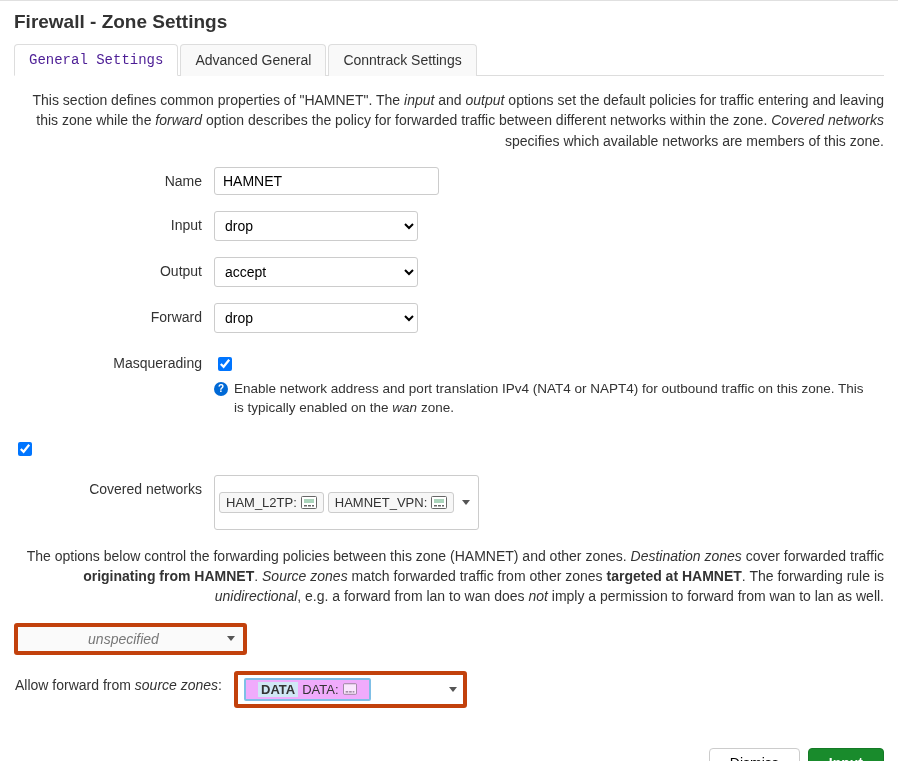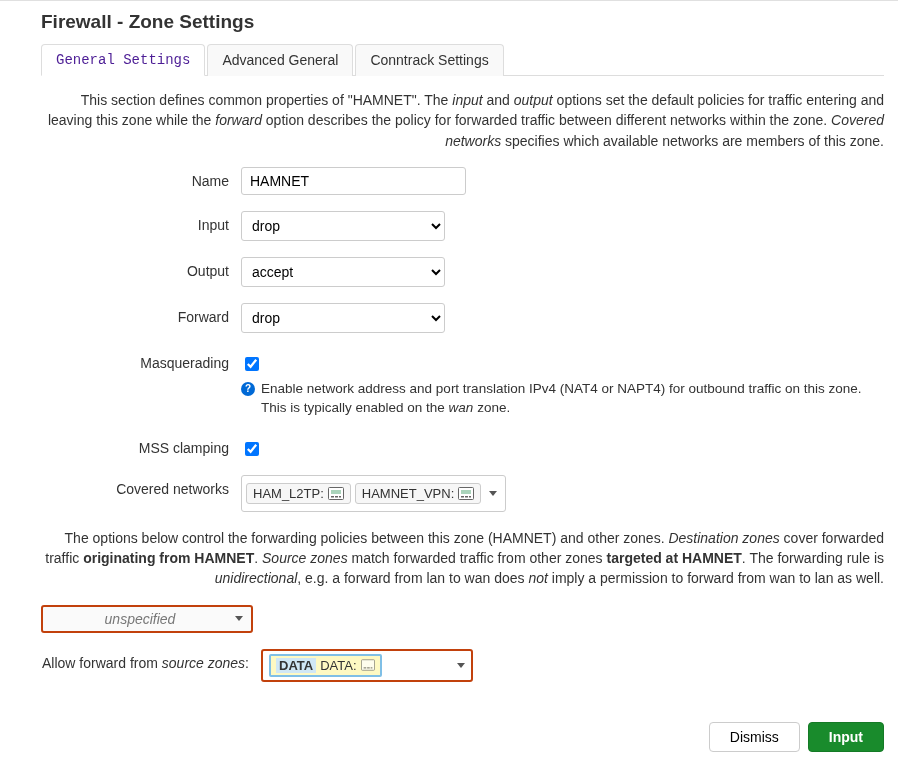--- a/index.html
+++ b/index.html
@@ -6,21 +6,21 @@
   body {
     margin: 0;
     padding: 0;
     font-family: -apple-system, BlinkMacSystemFont, "Segoe UI", Helvetica, Arial, sans-serif;
     font-size: 14px;
     color: #333;
     background: #fff;
     width: 898px;
   }
   .top-border { border-top: 1px solid #e0e0e0; }
-  .content { padding: 10px 14px; margin-left: 27px; }
+  .content { padding: 10px 14px; }
   h2 {
     font-size: 19px;
     font-weight: 700;
     margin: 0 0 10px 0;
     color: #333;
   }
   .tabs {
     display: flex;
     border-bottom: 1px solid #ddd;
     margin-bottom: 14px;
@@ -113,40 +113,40 @@
     color: #333;
     line-height: 1.4;
   }
   .help-text em { font-style: italic; }
   .multi {
     display: inline-flex;
     align-items: center;
     border: 1px solid #ccc;
     border-radius: 3px;
     background: #fff;
-    padding: 7px 4px;
+    padding: 16px 4px;
     gap: 4px;
   }
   .tag {
     display: inline-flex;
     align-items: center;
     border: 1px solid #ccc;
     border-radius: 3px;
     background: #f7f7f7;
     padding: 2px 6px;
     font-size: 13px;
     gap: 4px;
   }
   .dd {
     display: inline-flex;
     align-items: center;
-    border: 2px solid #c2410c;
+    border: 4px solid #c2410c;
     border-radius: 3px;
     background: #fafafa;
-    width: 212px;
+    width: 233px;
     padding: 4px 8px;
     justify-content: space-between;
     cursor: pointer;
   }
   .dd-unspec {
     color: #777;
     font-style: italic;
     text-align: center;
     flex: 1;
   }
@@ -155,23 +155,23 @@
     border-left: 4px solid transparent;
     border-right: 4px solid transparent;
     border-top: 5px solid #555;
     margin-left: 6px;
   }
   .multi .dd-caret { margin: 0 4px; }
   .zone-chip {
     display: inline-flex;
     align-items: center;
     gap: 4px;
-    padding: 2px 5px;
+    padding: 2px 12px;
     border: 2px solid #7fbfe6;
-    background: #fef9c3;
+    background: #f0abfc;
     border-radius: 2px;
     font-size: 13px;
   }
   .zone-name {
     font-weight: 700;
     background: #d0e7f5;
     padding: 0 3px;
   }
   .dev-icon { width:14px; height:12px; opacity:.7; }
   .footer {
@@ -255,21 +255,20 @@
       <div class="help">
         <span class="help-icon">?</span>
         <span class="help-text">
           <span>Enable network address and port translation IPv4 (NAT4 or NAPT4) for outbound traffic on this zone. This is typically enabled on the </span><em>wan</em><span> zone.</span>
         </span>
       </div>
     </div>
   </div>
 
   <div class="form-row">
-    <div class="form-label">MSS clamping</div>
     <div class="form-control">
       <input type="checkbox" checked="" style="">
     </div>
   </div>
 
   <div class="form-row">
     <div class="form-label">Covered networks</div>
     <div class="form-control">
       <div class="multi">
         <span class="tag">

